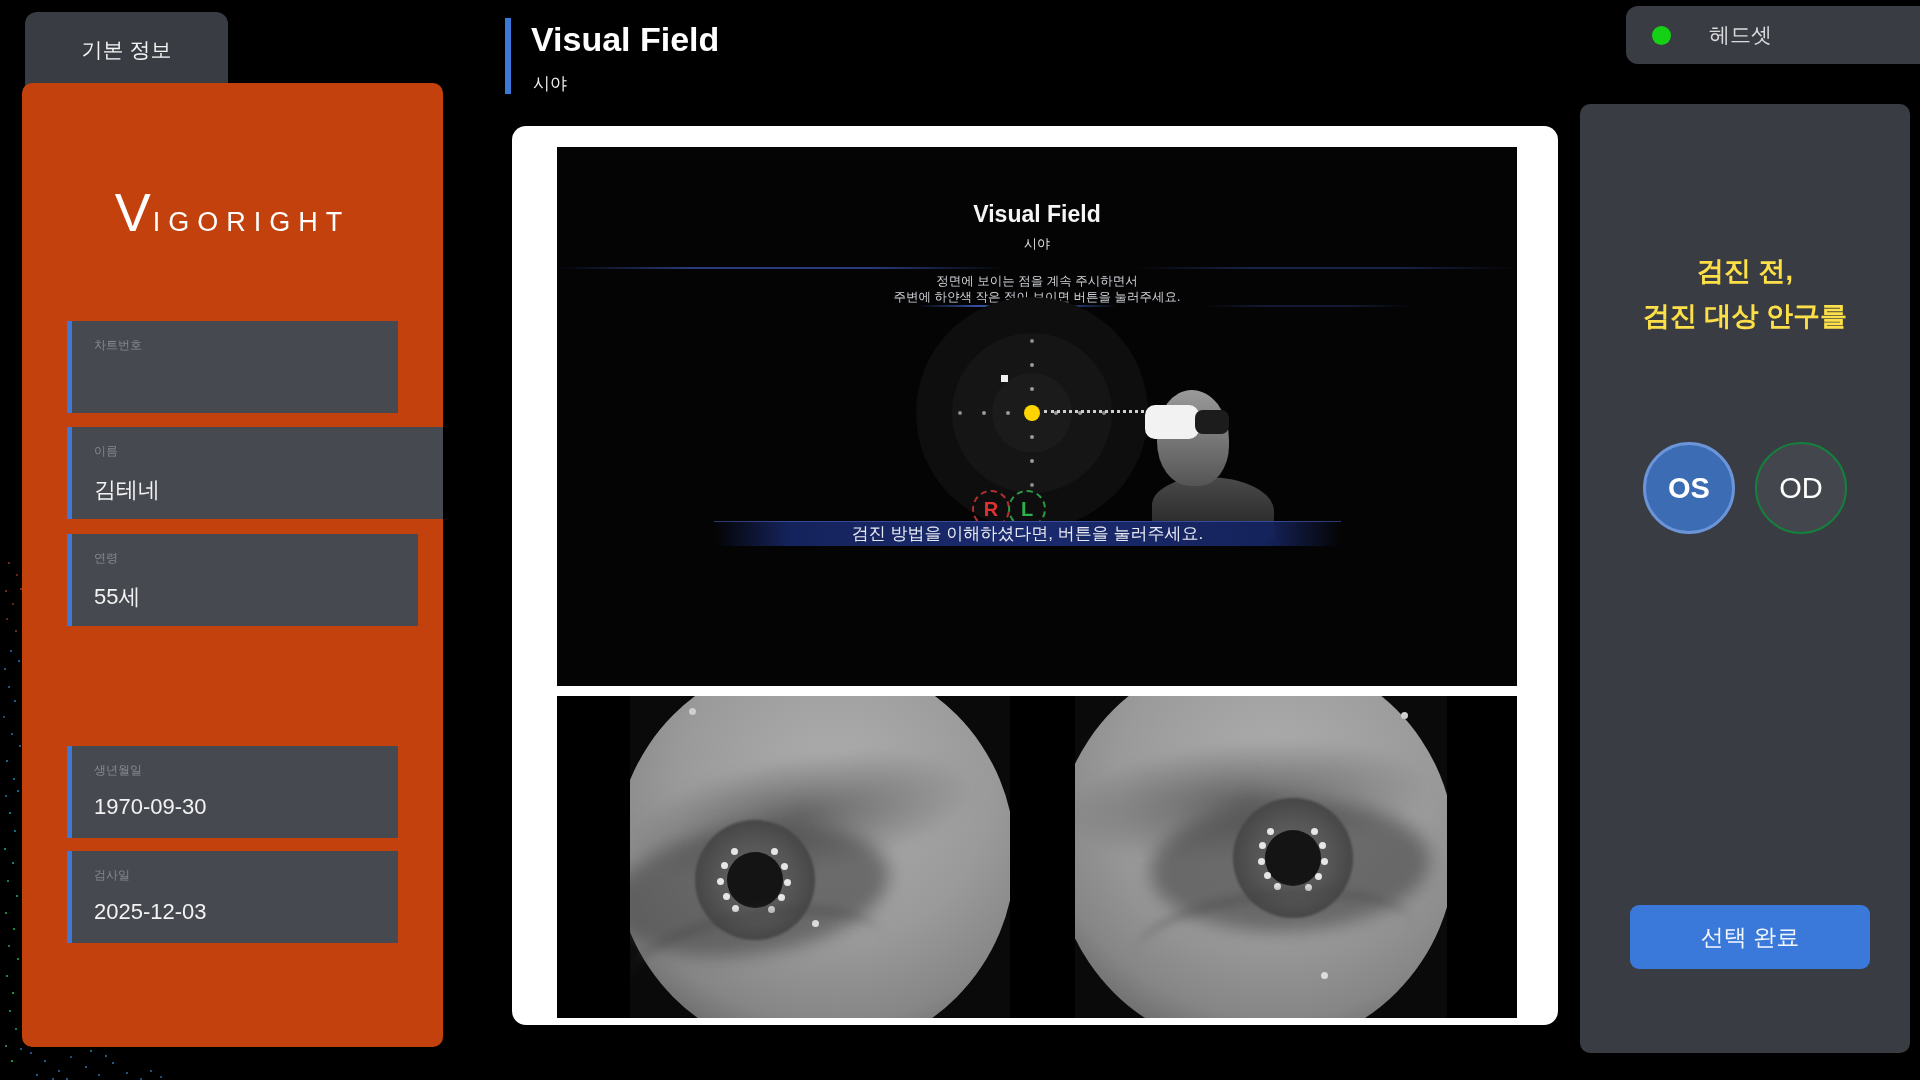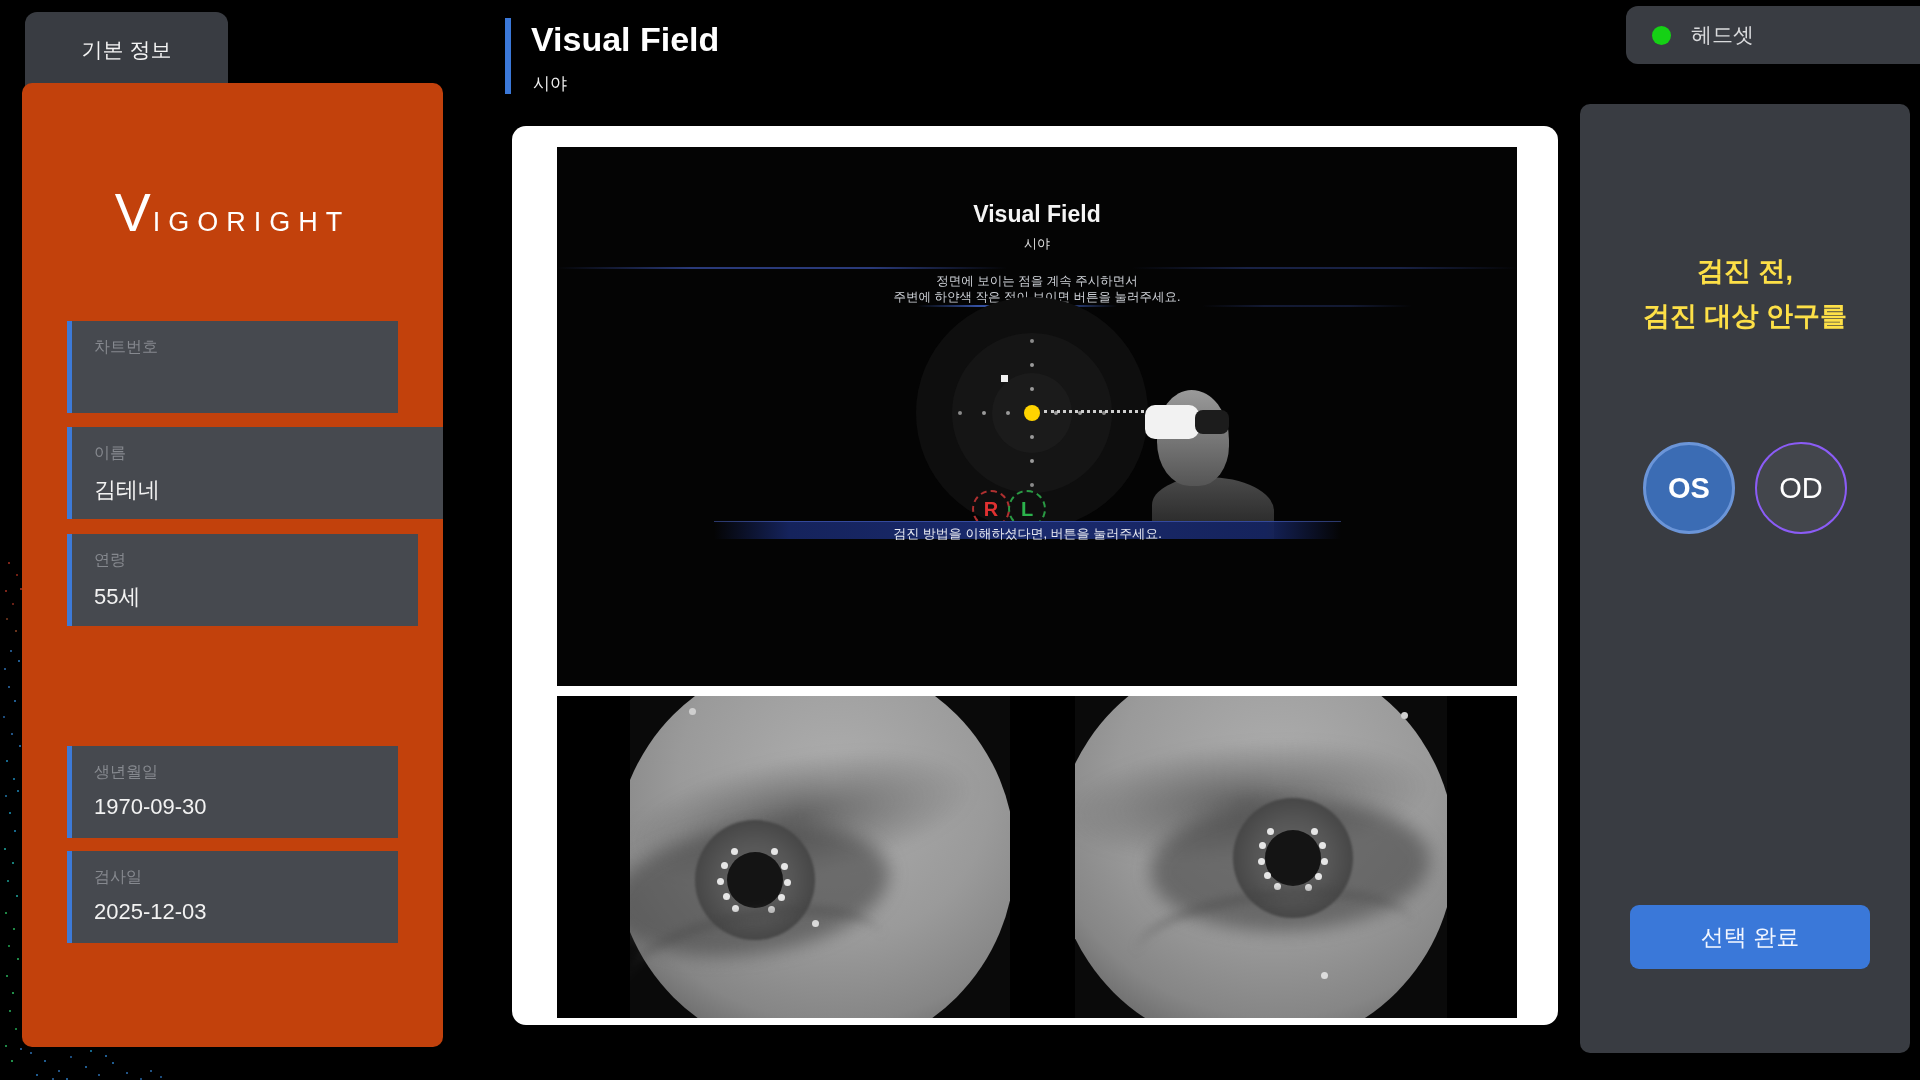--- a/index.html
+++ b/index.html
@@ -23,34 +23,34 @@
   
   .tab-basic{position:absolute;left:25px;top:12px;width:203px;height:80px;background:#393c42;
              border-radius:12px 12px 0 0;display:flex;align-items:flex-start;justify-content:center;}
   .tab-basic span{margin-top:24px;font-size:21px;color:#f4f4f4;}
   .sidebar{position:absolute;left:22px;top:83px;width:421px;height:964px;background:#c2410c;border-radius:10px;}
   .logo{position:absolute;left:0;width:100%;top:98px;text-align:center;color:#fff;
         font-size:27px;font-weight:400;letter-spacing:8px;}
   .logo::first-letter{font-size:54px;font-weight:200;letter-spacing:2px;}
   .field{position:absolute;left:45px;width:326px;height:92px;background:#46494f;border-left:5px solid #3d7ad8;}
   .f0{top:238px;}.f1{top:344px;padding-left:45px;}.f2{top:451px;padding-left:20px;}.f3{top:555px;}.f4{top:663px;}.f5{top:768px;}
-  .flabel{position:absolute;left:22px;top:16px;font-size:16px;color:#86898f;}
+  .flabel{position:absolute;left:22px;top:16px;font-size:12px;color:#86898f;}
   .fvalue{position:absolute;left:22px;top:48px;font-size:22px;color:#f2f2f2;display:flex;align-items:center;}
   .male{color:#4a90e2;font-size:27px;margin-right:9px;font-weight:bold;line-height:1;}
 
   
   .accent-bar{position:absolute;left:505px;top:18px;width:6px;height:76px;background:#3b78d8;}
   .page-title{position:absolute;left:531px;top:20px;font-size:34px;font-weight:bold;margin:0;color:#fff;}
   .page-sub{position:absolute;left:533px;top:72px;font-size:17px;color:#f0f0f0;}
 
   
   .headset-chip{position:absolute;left:1626px;top:6px;right:0;height:58px;background:#393c42;
                 border-radius:12px 0 0 12px;display:flex;align-items:center;}
   .hdot{width:19px;height:19px;border-radius:50%;background:#15d115;margin-left:26px;}
-  .hlabel{margin-left:20px;font-size:21px;color:#d9dadc;}
+  .hlabel{margin-left:38px;font-size:21px;color:#d9dadc;}
 
   
   .main-panel{position:absolute;left:512px;top:126px;width:1046px;height:899px;background:#fff;border-radius:14px;}
   .vr-view{position:absolute;left:45px;top:21px;width:960px;height:539px;background:#040404;overflow:hidden;}
   .vr-title{position:absolute;left:0;top:54px;width:100%;text-align:center;font-size:23px;font-weight:bold;color:#f5f5f5;}
   .vr-sub{position:absolute;left:0;top:88px;width:100%;text-align:center;font-size:13px;color:#e0e0e0;}
   .rule{position:absolute;height:2px;background:linear-gradient(90deg,rgba(30,45,110,0),#2a3a7a 30%,#2a3a7a 70%,rgba(30,45,110,0));}
   .ra1{top:120px;left:0;width:450px;}
   .ra2{top:120px;left:575px;width:385px;opacity:.55;}
   .rb1{top:158px;left:360px;width:200px;background:linear-gradient(90deg,rgba(40,60,140,0),#3450a0 30%,#3450a0 70%,rgba(40,60,140,0));}
@@ -68,22 +68,22 @@
   .target-dot{position:absolute;left:467px;top:258px;width:16px;height:16px;border-radius:50%;background:#ffd400;}
   .dash-line{position:absolute;left:487px;top:263px;width:118px;border-top:3px dotted #cfcfcf;}
   .sil-shoulder{position:absolute;left:595px;top:330px;width:122px;height:62px;background:linear-gradient(180deg,#4a4a4a,#222);border-radius:45% 55% 0 0;}
   .sil-head{position:absolute;left:600px;top:243px;width:72px;height:96px;background:linear-gradient(180deg,#9a9a9a,#555);border-radius:48% 52% 42% 46%;}
   .sil-visor{position:absolute;left:588px;top:258px;width:54px;height:34px;background:#f2f2f2;border-radius:10px;}
   .sil-strap{position:absolute;left:638px;top:263px;width:34px;height:24px;background:#1c1c1c;border-radius:8px;}
   .badge{position:absolute;width:34px;height:34px;border-radius:50%;display:flex;align-items:center;justify-content:center;
          font-size:20px;font-weight:bold;top:343px;}
   .badge-r{left:415px;border:2px dashed #b03030;color:#e03131;}
   .badge-l{left:451px;border:2px dashed #2a9a44;color:#2bb24c;}
-  .vr-bottom-bar{position:absolute;left:157px;top:374px;width:627px;height:18px;line-height:25px;text-align:center;
-    font-size:13px;color:#e8eaf2;
+  .vr-bottom-bar{position:absolute;left:157px;top:374px;width:627px;height:25px;line-height:25px;text-align:center;
+    font-size:17px;color:#e8eaf2;
     background:linear-gradient(90deg,rgba(10,16,50,0),#15235c 12%,#1a2a6e 50%,#15235c 88%,rgba(10,16,50,0));
     box-shadow:inset 0 1px 0 rgba(90,120,230,.45);}
 
   
   .eye-strip{position:absolute;left:45px;top:570px;width:960px;height:322px;background:#000;}
   .eye-frame{position:absolute;top:0;height:322px;background:#0a0a0a;overflow:hidden;}
   .ef-left{left:73px;width:380px;}
   .ef-right{left:518px;width:372px;}
   .eyeball{position:absolute;width:400px;height:400px;border-radius:50%;
     background:radial-gradient(circle at 55% 32%,#aeaeae 0%,#9a9a9a 45%,#868686 68%,#5a5a5a 88%,#1a1a1a 99%);}
@@ -114,21 +114,21 @@
   .lowerlid{position:absolute;border-radius:50%;border-top:8px solid rgba(66,66,66,.45);filter:blur(5px);background:transparent;}
   .ef-left .lowerlid{left:-5px;top:215px;width:260px;height:90px;transform:rotate(-10deg);}
   .ef-right .lowerlid{left:60px;top:195px;width:280px;height:90px;transform:rotate(-6deg);}
 
   
   .right-panel{position:absolute;left:1580px;top:104px;width:330px;height:949px;background:#393c42;border-radius:10px;}
   .prompt{position:absolute;left:0;top:145px;width:100%;text-align:center;font-size:27px;font-weight:bold;line-height:45px;color:#fde047;}
   .eye-btns{position:absolute;left:0;top:338px;width:100%;display:flex;justify-content:center;gap:20px;}
   .eyebtn{width:92px;height:92px;border-radius:50%;font-family:inherit;font-size:29px;color:#fff;cursor:pointer;}
   .eyebtn.os{background:#3b6cb4;border:3px solid #6b95d8;font-weight:bold;}
-  .eyebtn.od{background:#43464c;border:2px solid #8b5cf6;font-weight:normal;}
+  .eyebtn.od{background:#43464c;border:2px solid #15803d;font-weight:normal;}
   .note{position:absolute;left:0;top:568px;width:100%;text-align:center;font-size:21px;line-height:42px;color:#9b9ea3;}
   .confirm{position:absolute;left:50px;top:801px;width:240px;height:64px;border:none;border-radius:9px;
     background:#3a78d9;color:#f2f6ff;font-family:inherit;font-size:23px;cursor:pointer;}
 </style>
 </head>
 <body>
 
 <div class="stage">
 
   <div class="pcl pcl-a"></div>

